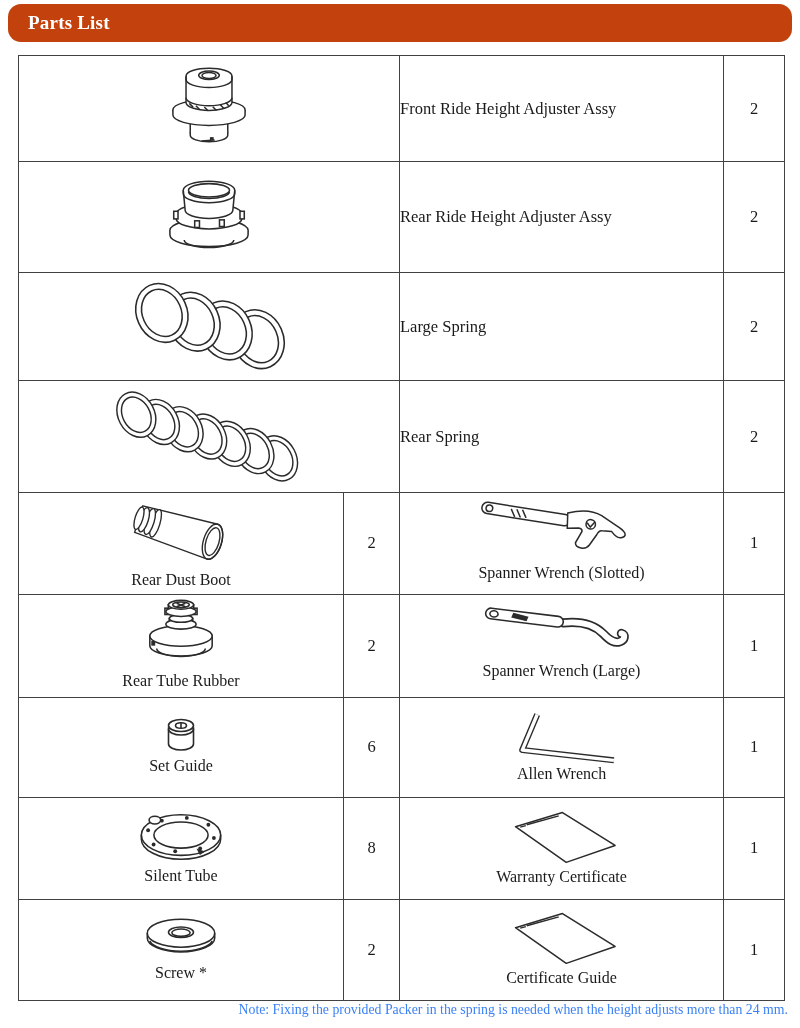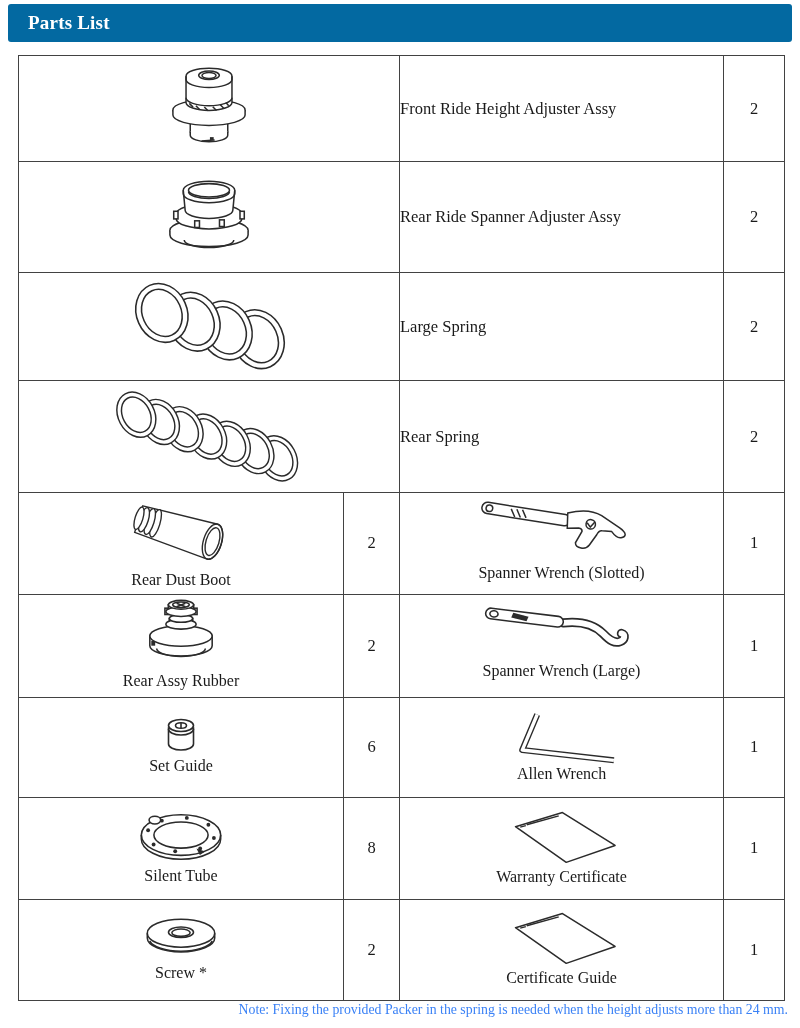--- a/index.html
+++ b/index.html
@@ -1,20 +1,20 @@
 <!DOCTYPE html>
 <html><head>
 <meta charset="utf-8">
 <style>
   html,body{margin:0;padding:0;background:#fff;}
   body{width:800px;height:1028px;position:relative;overflow:hidden;
        font-family:"Liberation Serif","DejaVu Serif",serif;color:#1a1a1a;}
 
   .header-bar{position:absolute;left:8px;top:4px;width:784px;height:38px;
-    background:#0369a1;border-radius:3px;display:flex;align-items:center;}
+    background:#c2410c;border-radius:13px;display:flex;align-items:center;}
   .header-title{color:#fff;font-weight:bold;font-size:19px;padding-left:20px;letter-spacing:.2px;}
 
   table.parts{position:absolute;left:18px;top:55px;border-collapse:collapse;table-layout:fixed;}
   table.parts td{border:1.5px solid #424242;padding:0;vertical-align:middle;font-family:Liberation Serif, serif;}
   col.c1{width:325px}col.c2{width:56px}col.c3{width:324px}col.c4{width:61px}
 
   td.img-cell{text-align:center;}
   td.name-cell{font-size:16.5px;padding-left:26px;}
   td.qty-cell{text-align:center;font-size:16.5px;}
 
@@ -79,21 +79,21 @@
         <rect class="lnw" x="14" y="37" width="4.5" height="8"></rect>
         <rect class="lnw" x="83.5" y="37" width="4.5" height="8"></rect>
         <rect class="lnw" x="36" y="47" width="5" height="7"></rect>
         <rect class="lnw" x="62" y="46" width="5" height="7"></rect>
         <path class="lnw" d="M24,15 L26,36 a25,8.5 0 0 0 50,0 L78,15 a27,9.5 0 1 0 -54,0 z"></path>
         <path class="ln" d="M24,15 v3.5 a27,9.5 0 0 0 54,0 v-3.5"></path>
         <ellipse class="lnw" cx="51" cy="15" rx="21.5" ry="7"></ellipse>
         <path class="ln" d="M29.5,16.5 a21.5,7 0 0 0 43,0"></path>
       </svg>
     </td>
-    <td class="name-cell">Rear Ride Spanner Adjuster Assy</td>
+    <td class="name-cell">Rear Ride Height Adjuster Assy</td>
     <td class="qty-cell">2</td>
   </tr>
 
   <tr style="height:108px;">
     <td class="img-cell" colspan="2">
       <svg width="200" height="105" viewBox="0 0 205 108" style="margin:0 auto;">
         <g transform="rotate(-24 153 67)">
               <ellipse class="lnw" cx="153" cy="67" rx="26" ry="31"></ellipse>
               <ellipse class="lnw" cx="153" cy="67" rx="20" ry="25"></ellipse>
             </g>
@@ -206,21 +206,21 @@
             <ellipse class="lnw" cx="55" cy="23" rx="12" ry="4"></ellipse>
             <rect class="lnw" x="38.5" y="12.5" width="3.5" height="6.5"></rect>
             <rect class="lnw" x="68" y="12.5" width="3.5" height="6.5"></rect>
             <path class="lnw" d="M42,9 V16 h26 V9 z"></path>
             <ellipse class="lnw" cx="55" cy="16" rx="15.5" ry="5"></ellipse>
             <ellipse class="lnw" cx="55" cy="9" rx="13" ry="4.5"></ellipse>
             <ellipse class="ln" cx="55" cy="9" rx="8.5" ry="2.8"></ellipse>
             <path class="ln" d="M50.5,7.5 l9,3.5 M59.5,7.5 l-9,3.5" stroke-width="1.2"></path>
           </svg>
         </div>
-        <div class="part-label">Rear Assy Rubber</div>
+        <div class="part-label">Rear Tube Rubber</div>
       </div>
     </td>
     <td class="qty-cell">2</td>
     <td class="part-cell">
       <div class="part-inner">
         <div class="part-img">
           <svg width="166" height="55" viewBox="0 0 170 56">
             <g transform="rotate(7 85 26)">
               <path d="M85,16 C104,11.5 117,14 127,22 C135,28.5 140,30.5 145,28 C150,25.5 150,20 145.5,19.5" fill="none" stroke="#2b2b2b" stroke-width="9.5" stroke-linecap="round"></path>
               <path d="M85,16 C104,11.5 117,14 127,22 C135,28.5 140,30.5 145,28 C150,25.5 150,20 145.5,19.5" fill="none" stroke="#ffffff" stroke-width="6" stroke-linecap="round"></path>

